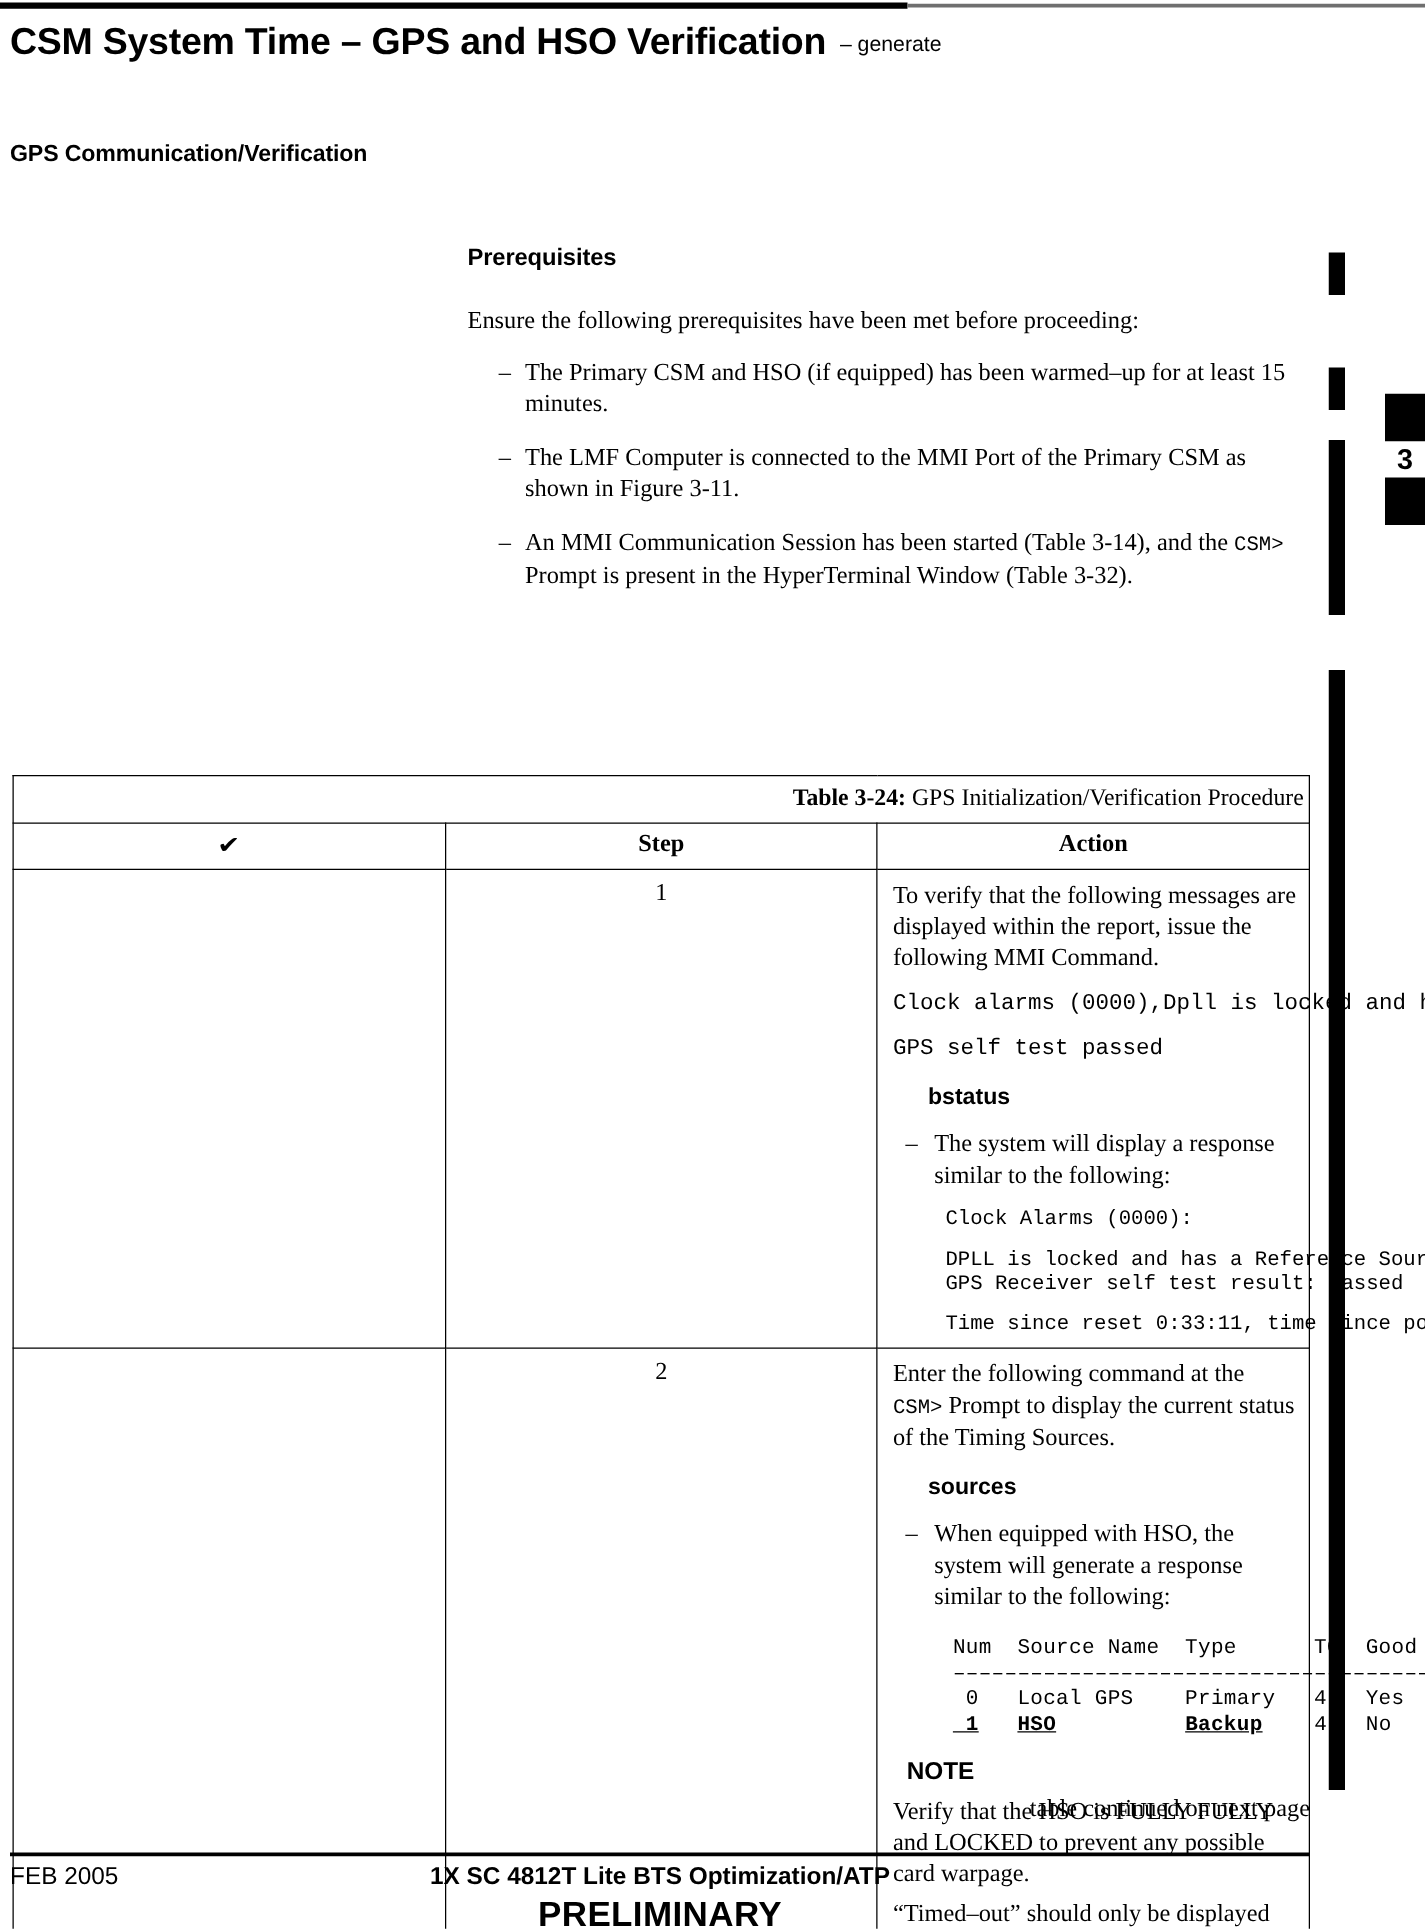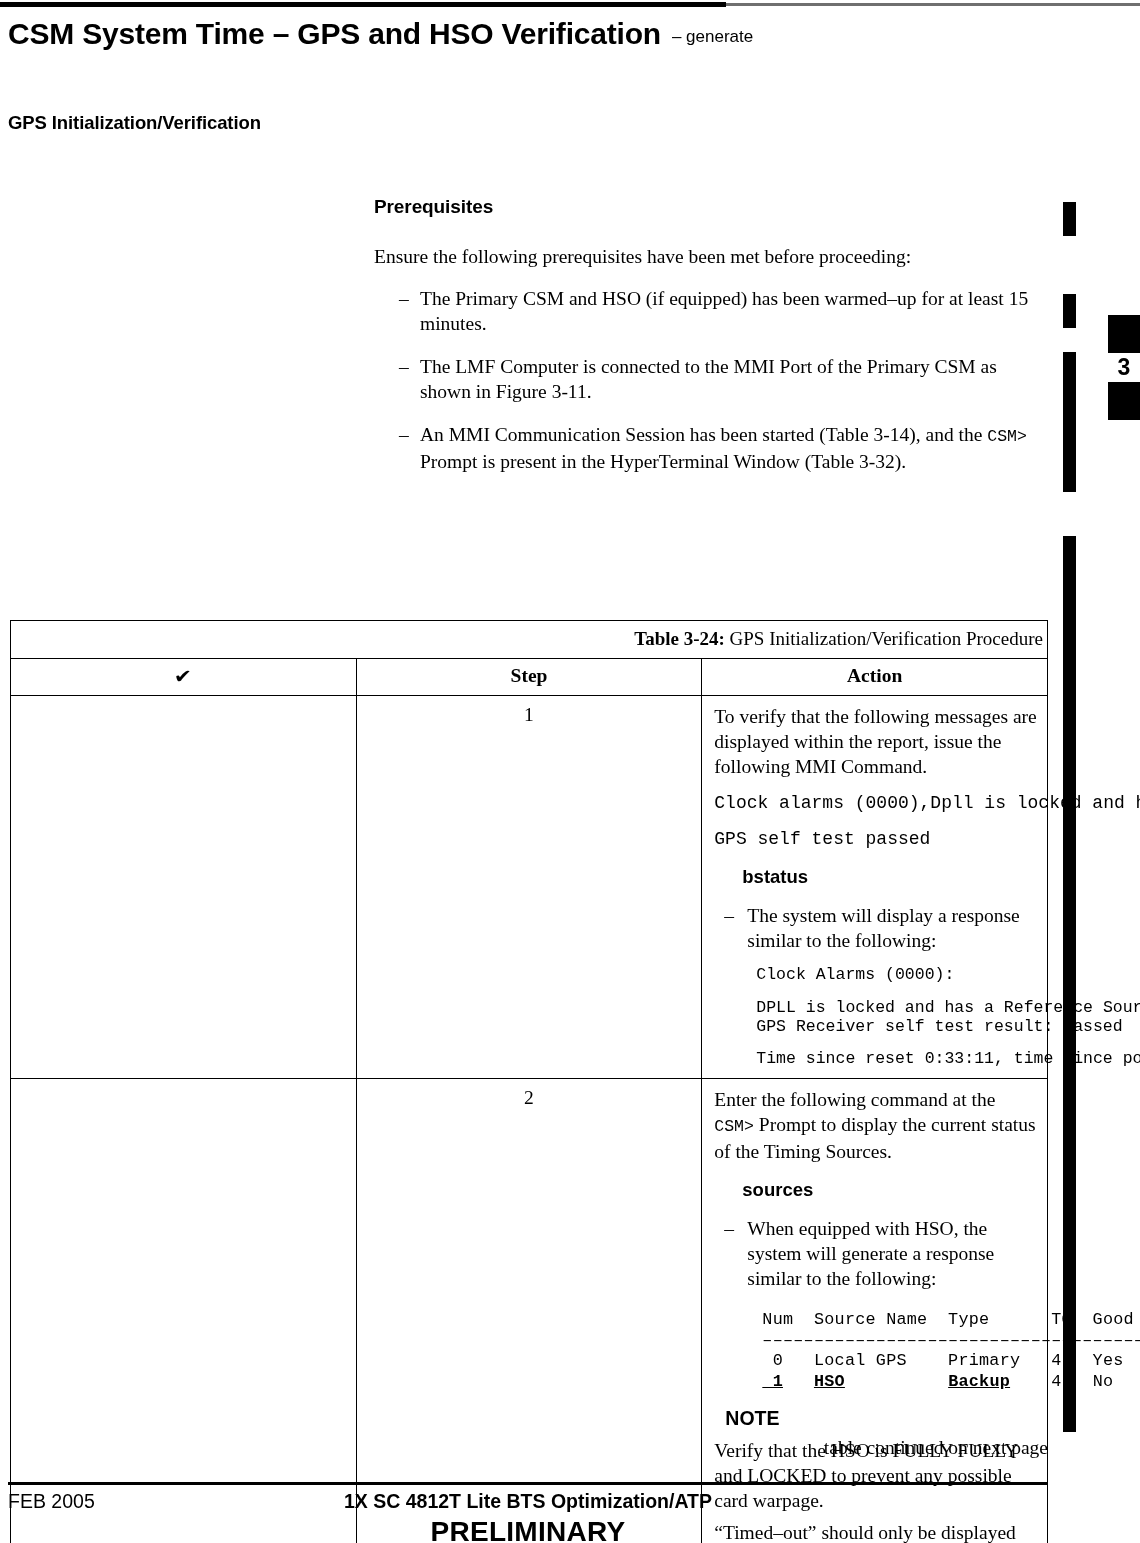--- a/index.html
+++ b/index.html
@@ -293,21 +293,21 @@
 </head>
 <body>
 
 <div class="top-rule-dark"></div>
 <div class="top-rule-light"></div>
 
 <div class="running-head">
   <span class="rh-main">CSM System Time – GPS and HSO Verification</span><span class="rh-cont">– generate</span>
 </div>
 
-<div class="section-heading">GPS Initialization/Verification</div>
+<div class="section-heading">GPS Communication/Verification</div>
 
 <div class="body-col">
   <div class="sub-heading">Prerequisites</div>
   <p class="body-p">Ensure the following prerequisites have been met before proceeding:</p>
   <ul class="dash-list">
     <li>
       <span class="dash">–</span><span>The Primary CSM and HSO (if equipped) has been warmed–up for at least 15 minutes.</span>
     </li>
     <li>
       <span class="dash">–</span><span>The LMF Computer is connected to the MMI Port of the Primary CSM as shown in Figure 3-11.</span>

